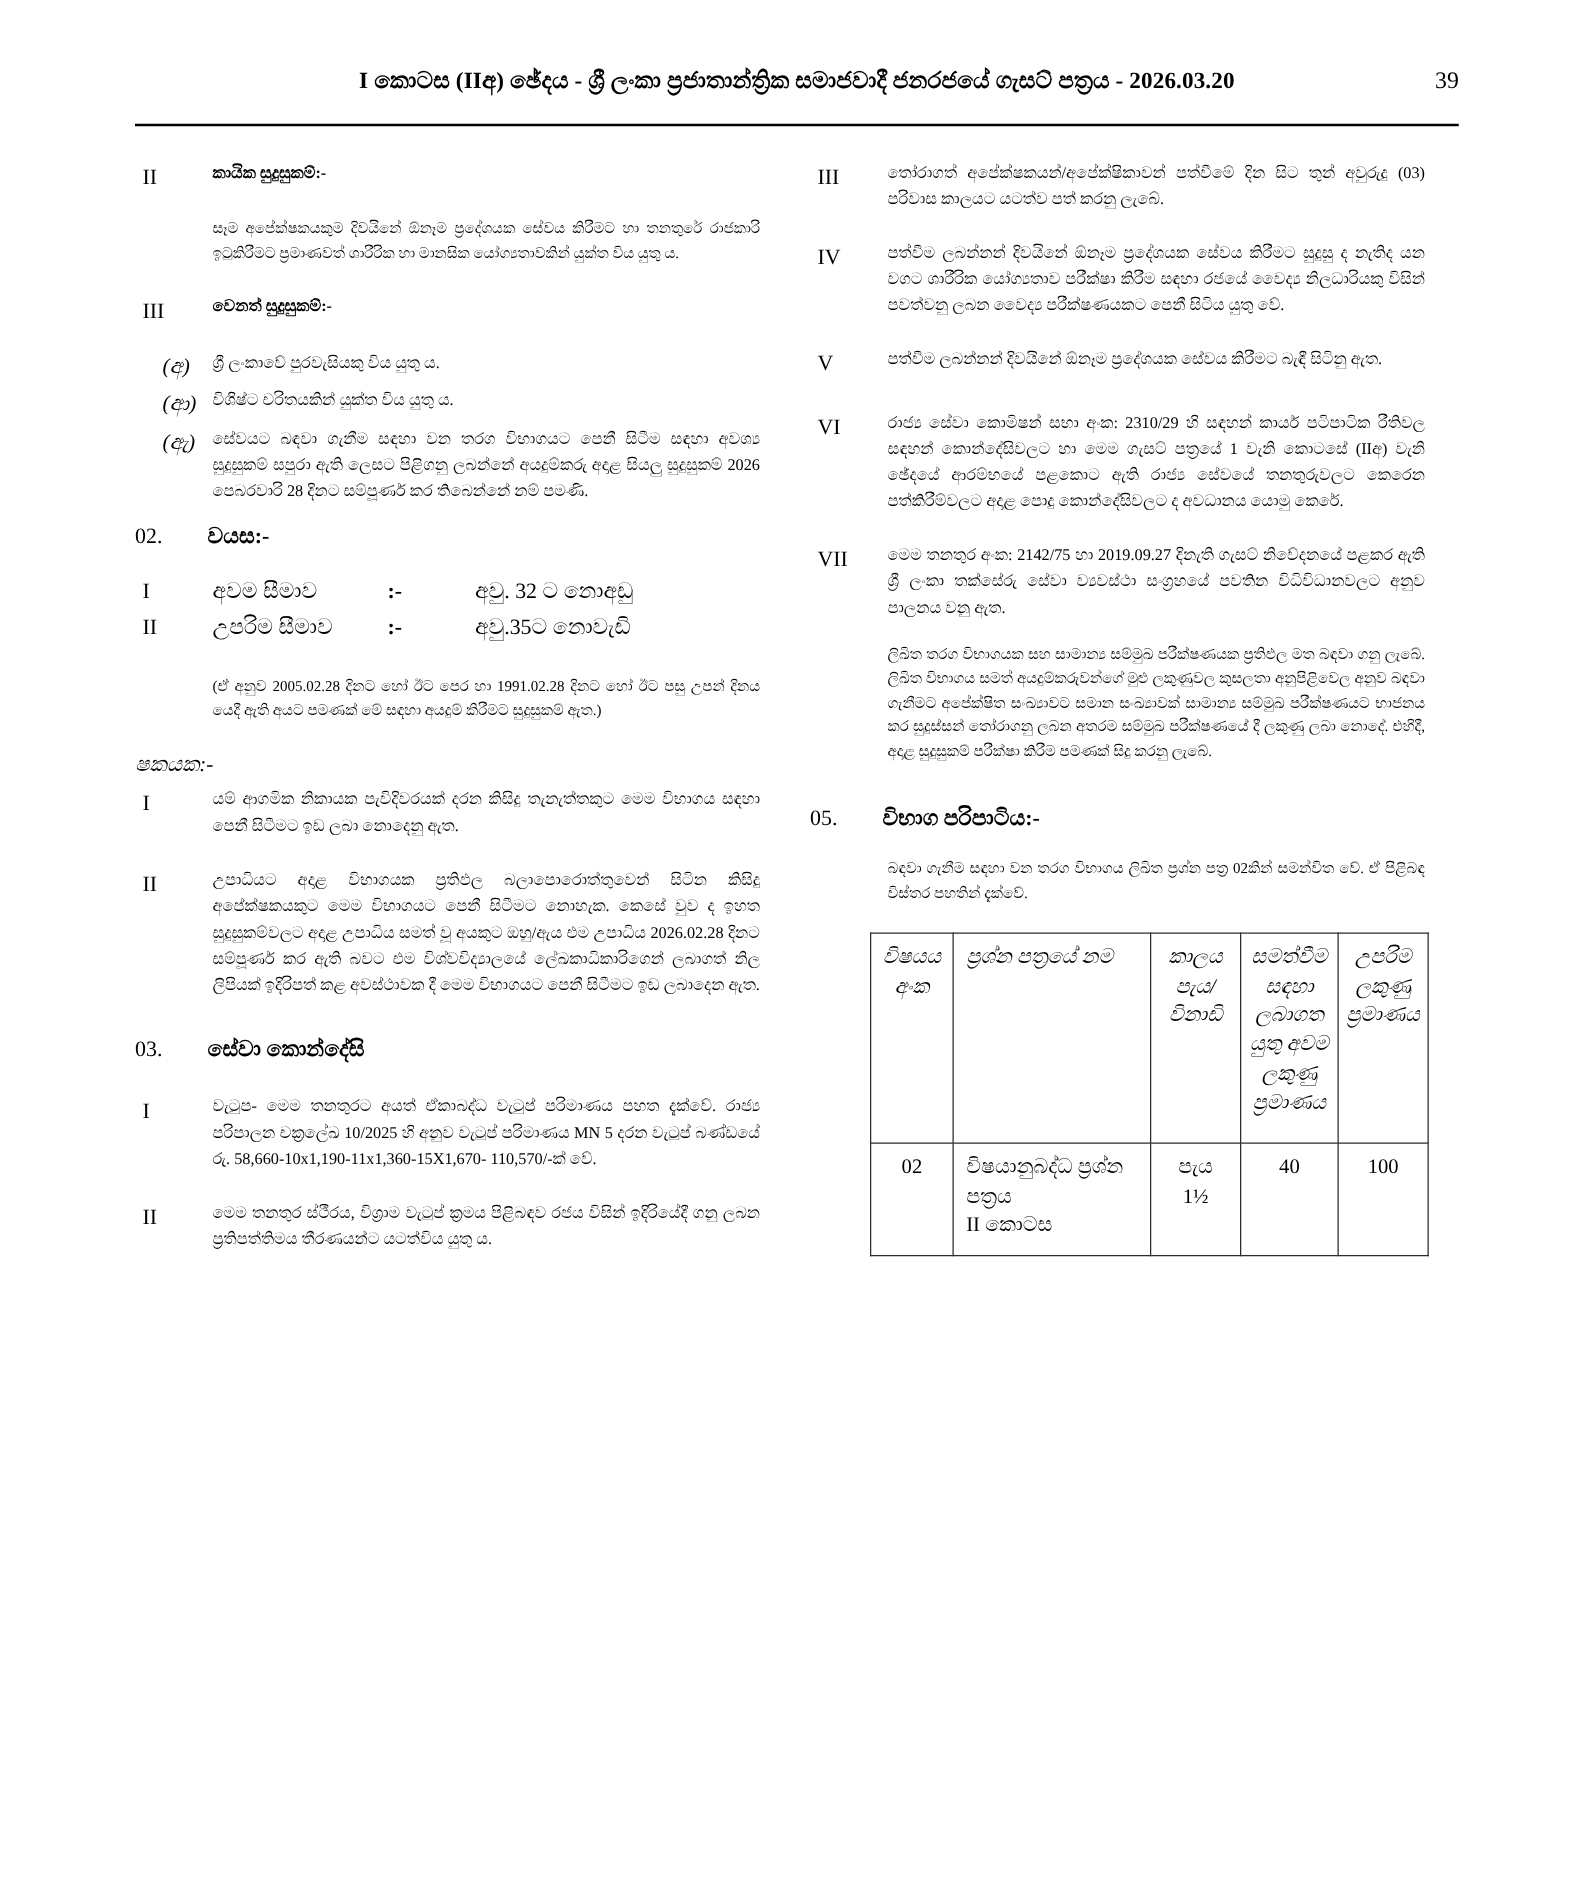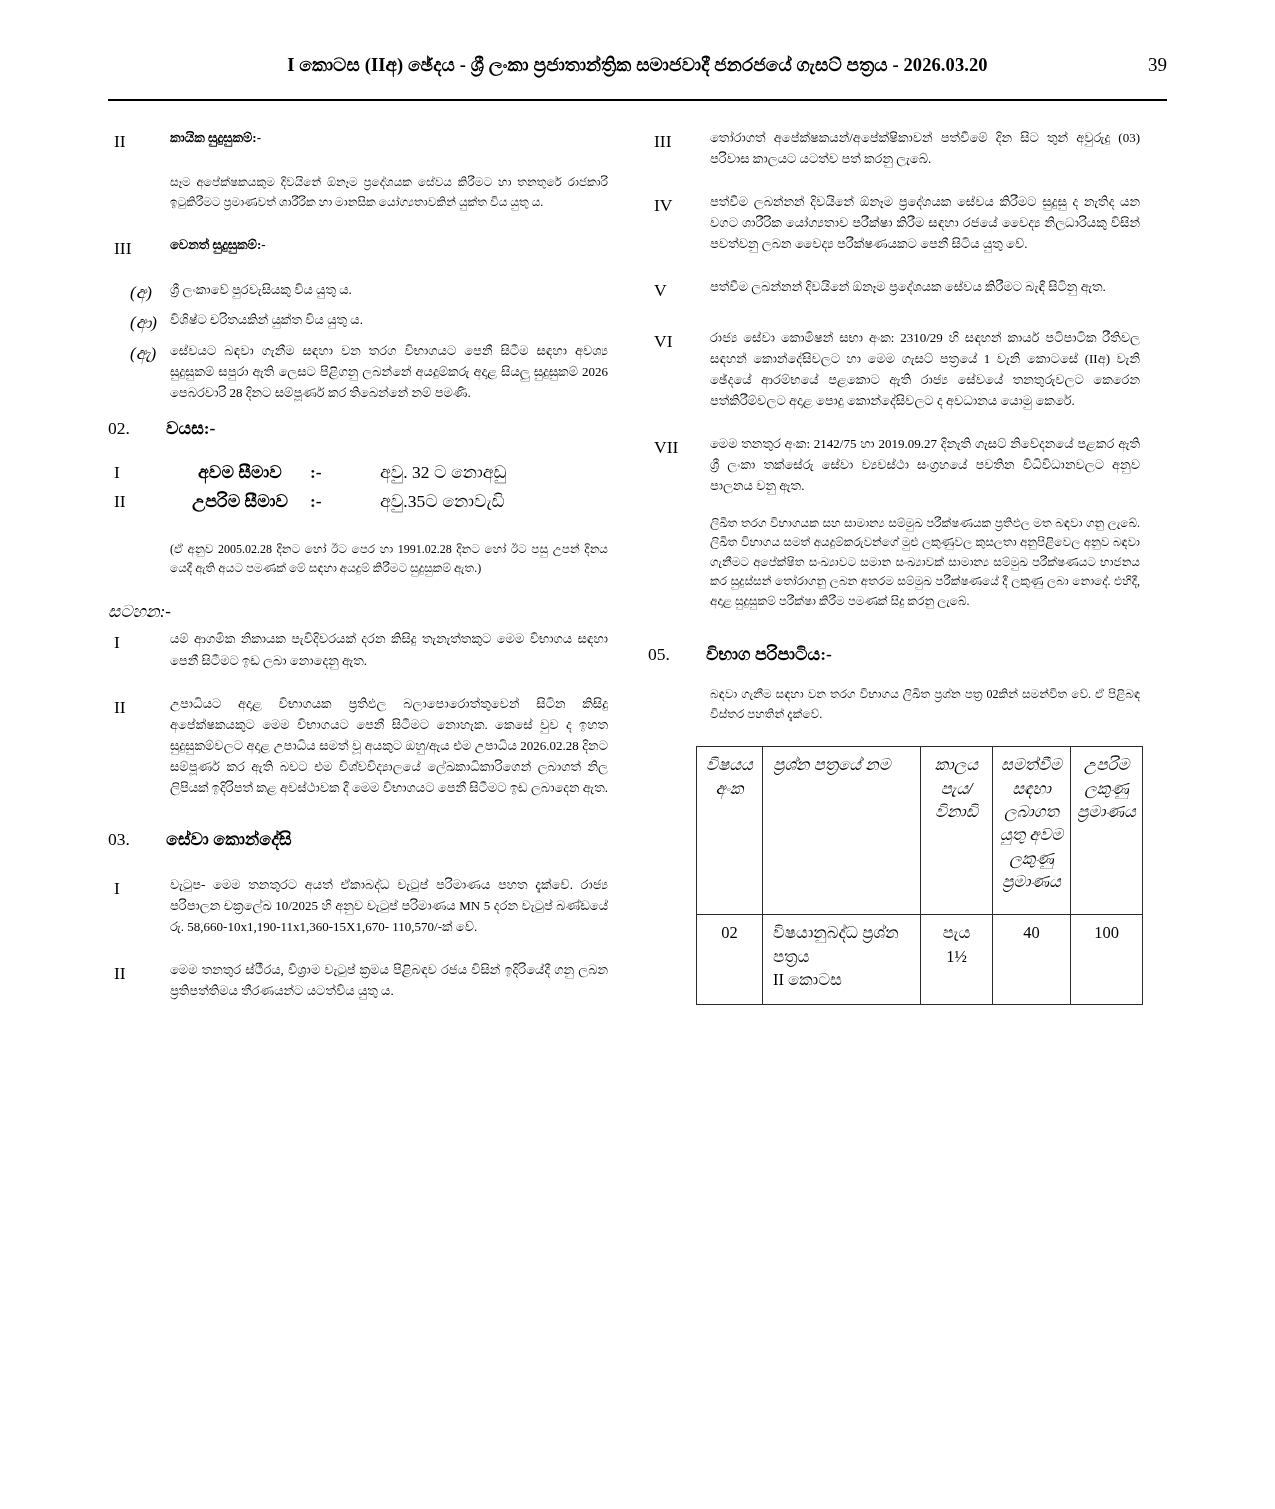--- a/index.html
+++ b/index.html
@@ -123,21 +123,21 @@
   }
 
   
   .age-row {
     display: flex;
     font-size: 17.5px;
     line-height: 1.56;
     margin-top: 2px;
   }
   .age-rn    { flex: 0 0 62px; padding-left: 6px; }
-  .age-label { flex: 0 0 140px; font-weight: bold; text-align: center; }
+  .age-label { flex: 0 0 140px; font-weight: normal; }
   .age-colon { flex: 0 0 70px; font-weight: bold; }
   .age-value { flex: 1; }
 
   
   .exam-table {
     border-collapse: collapse;
     margin-top: 22px;
     margin-left: 48px;
     width: 446px;
     table-layout: fixed;
@@ -221,21 +221,21 @@
         <div class="age-row">
           <div class="age-rn">II</div>
           <div class="age-label">උපරිම සීමාව</div>
           <div class="age-colon">:-</div>
           <div class="age-value">අවු.35ට නොවැඩි</div>
         </div>
       </div>
 
       <div class="para" style="margin-top:24px;">(ඒ අනුව 2005.02.28 දිනට හෝ ඊට පෙර හා 1991.02.28 දිනට හෝ ඊට පසු උපන් දිනය යෙදී ඇති අයට පමණක් මේ සඳහා අයදුම් කිරීමට සුදුසුකම් ඇත.)</div>
 
-      <div class="note-label">සටහන:-</div>
+      <div class="note-label">ෂකයක:-</div>
 
       <div class="item" style="margin-top:6px;">
         <div class="item-num">I</div>
         <div class="item-body">යම් ආගමික නිකායක පැවිදිවරයක් දරන කිසිදු තැනැත්තකුට මෙම විභාගය සඳහා පෙනී සිටීමට ඉඩ ලබා නොදෙනු ඇත.</div>
       </div>
       <div class="item gap">
         <div class="item-num">II</div>
         <div class="item-body">උපාධියට අදාළ විභාගයක ප්‍රතිඵල බලාපොරොත්තුවෙන් සිටින කිසිදු අපේක්ෂකයකුට මෙම විභාගයට පෙනී සිටීමට නොහැක. කෙසේ වුව ද ඉහත සුදුසුකම්වලට අදාළ උපාධිය සමත් වූ අයකුට ඔහු/ඇය එම උපාධිය 2026.02.28 දිනට සම්පූර්ණ කර ඇති බවට එම විශ්වවිද්‍යාලයේ ලේඛකාධිකාරිගෙන් ලබාගත් නිල ලිපියක් ඉදිරිපත් කළ අවස්ථාවක දී මෙම විභාගයට පෙනී සිටීමට ඉඩ ලබාදෙන ඇත.</div>
       </div>
 

